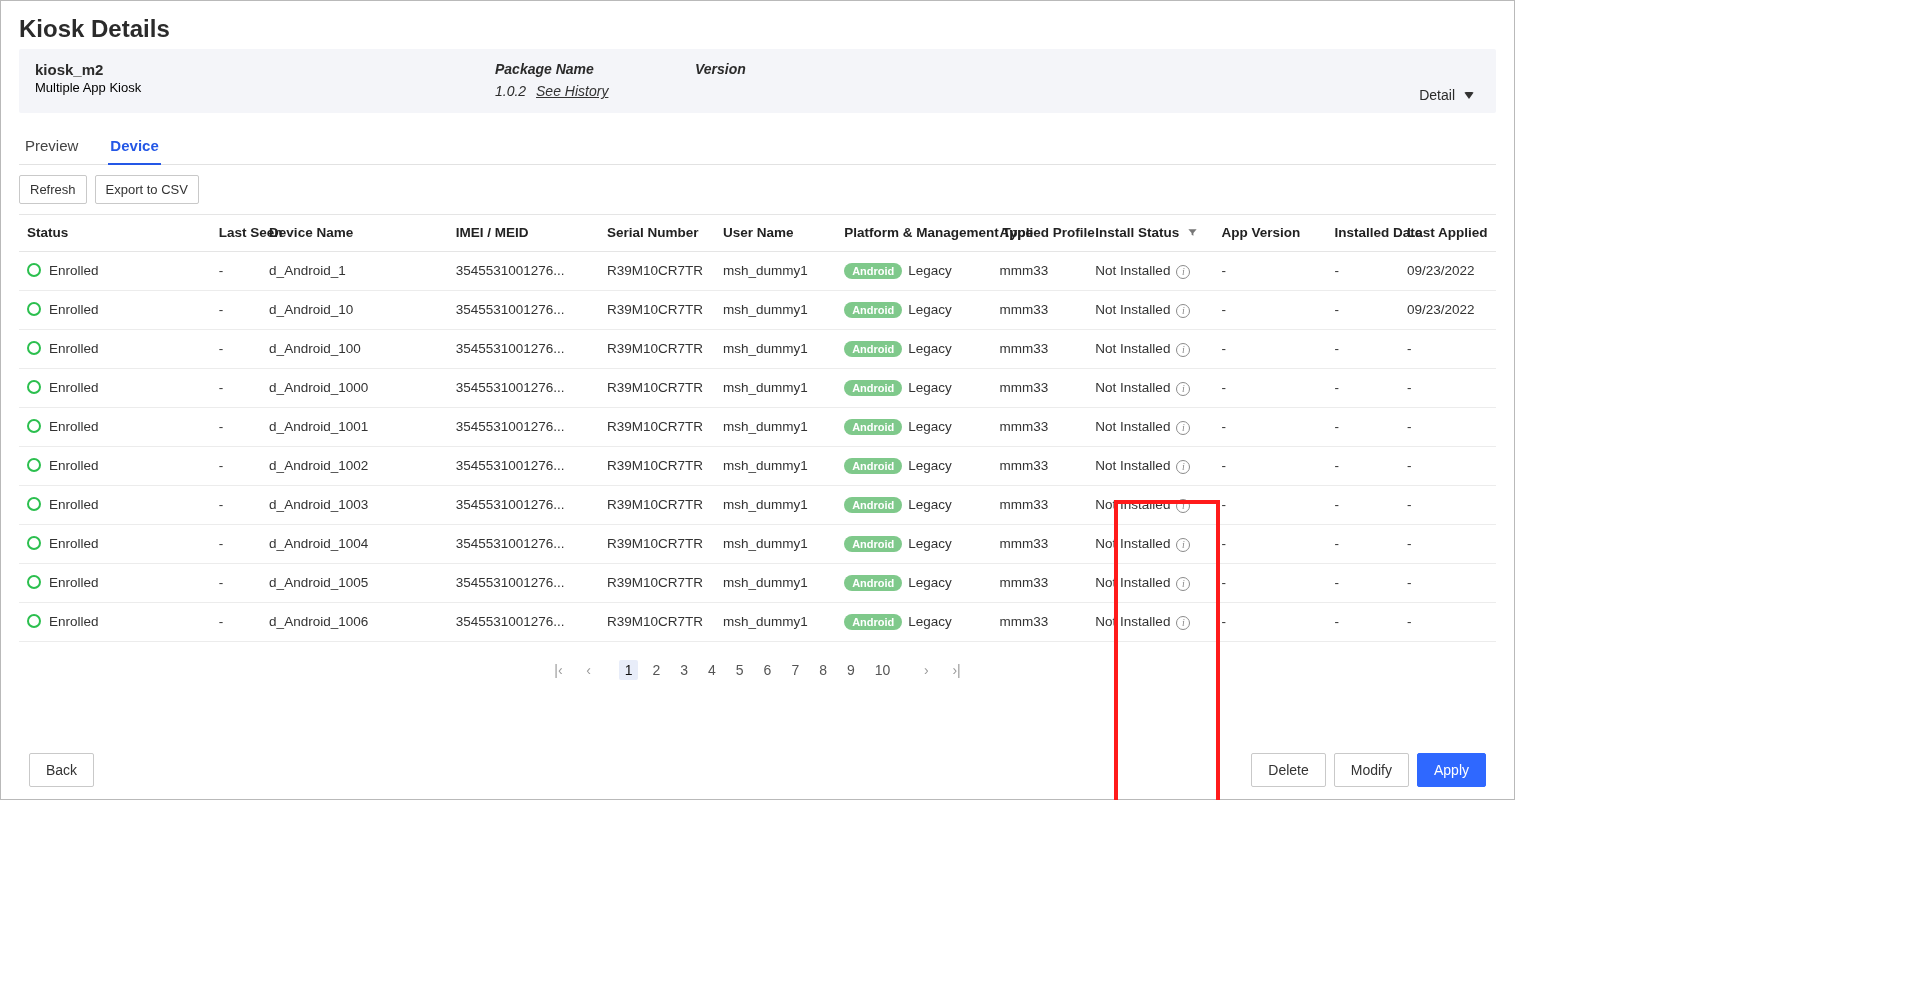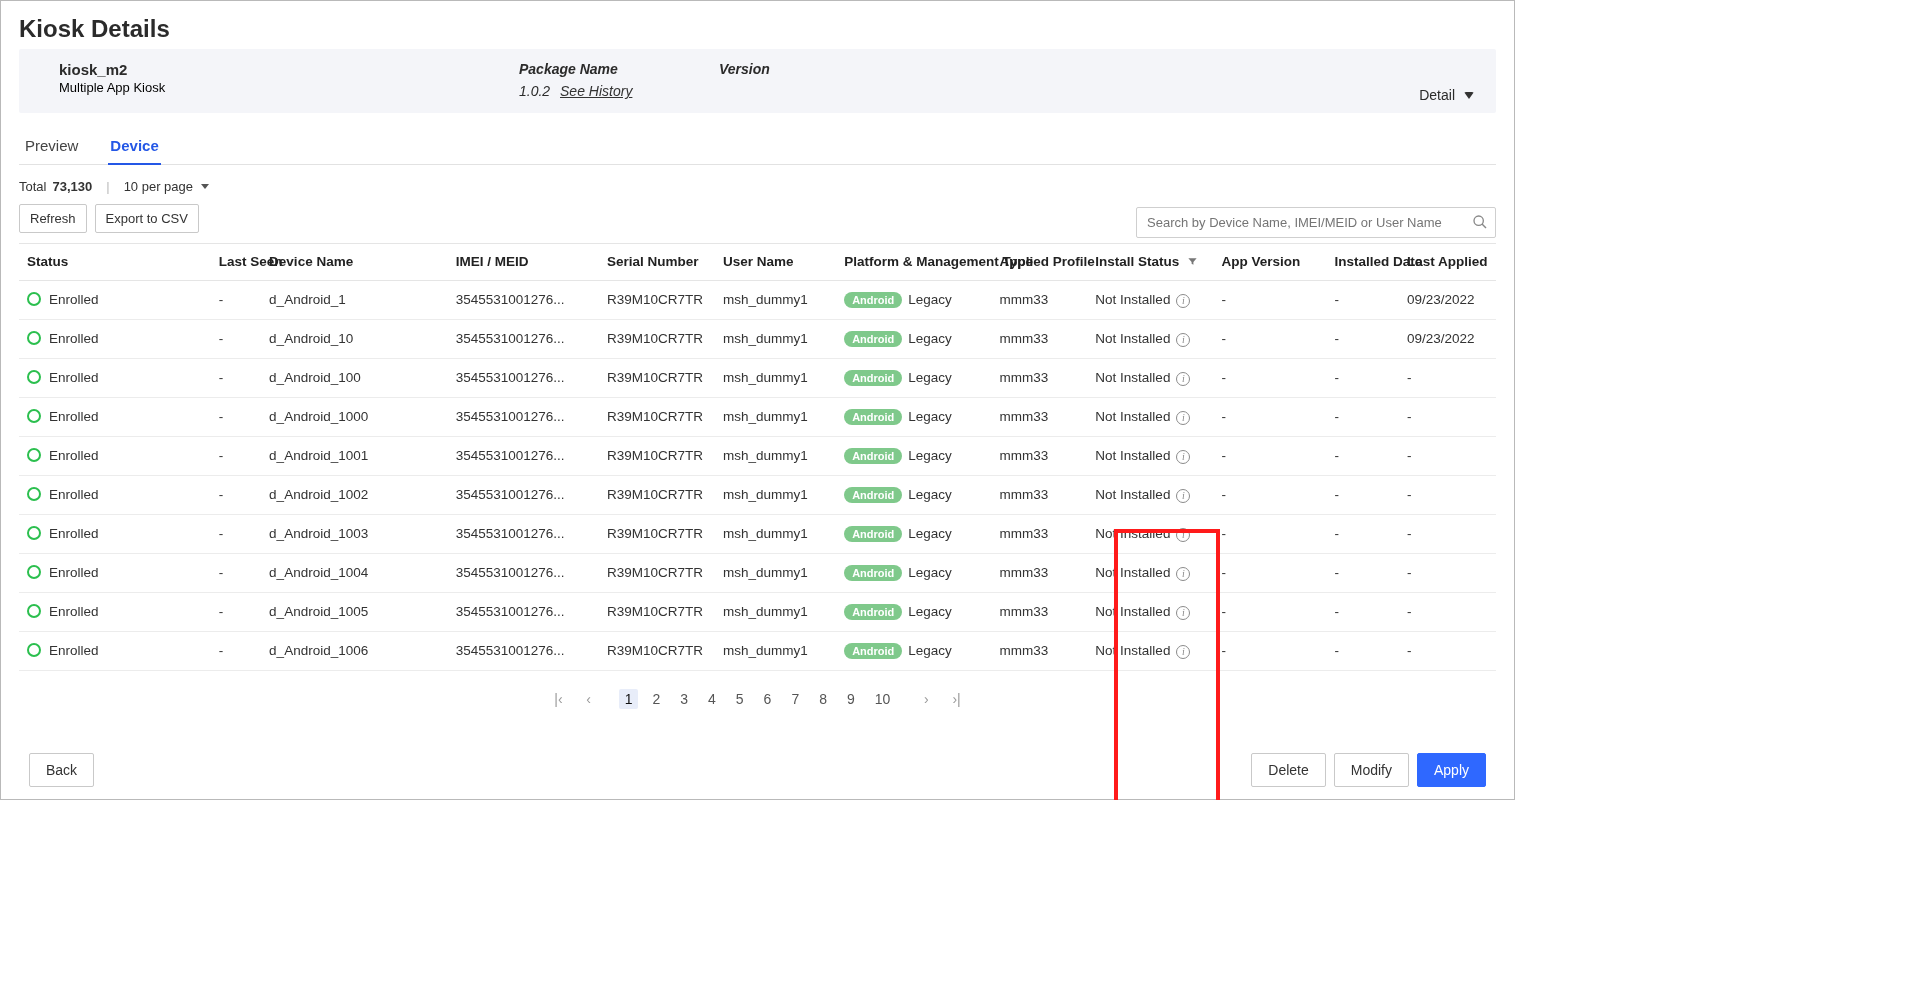--- a/index.html
+++ b/index.html
@@ -1,21 +1,21 @@
 <!DOCTYPE html>
 <html><head>
 <meta charset="utf-8">
 <style>
   * { box-sizing: border-box; }
   html, body { margin:0; padding:0; font-family: Arial, Helvetica, sans-serif; background:#fff; color:#2b2b2b; }
   .frame { width:1515px; height:800px; border:1px solid #b9b9b9; margin:0; position:relative; }
   .content { padding:6px 18px 0 18px; }
   .page-title { font-size:24px; font-weight:bold; margin:8px 0 6px 0; }
   .header-panel { background:#f4f5f9; border-radius:2px; padding:12px 16px 14px 16px; display:flex; align-items:flex-start; position:relative; }
-  .hp-left { flex:0 0 460px;margin-left:24px; }
+  .hp-left { flex:0 0 460px; }
   .hp-left .kname { font-weight:bold; font-size:15px; }
   .hp-left .ksub { font-size:13px; color:#000000; margin-top:2px; }
   .hp-mid { flex:1; display:grid; grid-template-columns:200px 1fr; row-gap:6px; font-size:14px;font-style:italic; }
   .hp-mid .lbl { font-weight:bold; }
   .see-history { text-decoration:underline; cursor:pointer; color:#333; margin-left:6px; }
   .hp-right { position:absolute; right:22px; top:38px; font-size:14px; font-weight:500; display:flex; align-items:center; gap:9px; cursor:pointer; }
   .detail-caret { width:0;height:0;border-left:5px solid transparent;border-right:5px solid transparent;border-top:7px solid #333;border-radius:2px; }
   .tabs { margin-top:18px; border-bottom:1px solid #e2e2e2; display:flex; gap:28px; padding-left:4px;}
   .tab { font-size:15px; padding:6px 2px 10px 2px; color:#444; position:relative; cursor:pointer; }
   .tab.active { color:#2457e6; font-weight:600; }
@@ -81,40 +81,20 @@
         <span>Detail</span>
         <span class="detail-caret"></span>
       </div>
     </div>
 
     <div class="tabs">
       <div class="tab">Preview</div>
       <div class="tab active">Device</div>
     </div>
 
-    <div class="toolbar">
-      <div class="count">
-        <span>Total</span>
-        <b>73,130</b>
-        <span class="sep">|</span>
-        <span class="perpage">
-          <span>10 per page</span>
-          <span class="caret-down"></span>
-        </span>
-      </div>
-      <div class="search-wrap">
-        <input class="search" placeholder="Search by Device Name, IMEI/MEID or User Name" style="">
-        <span class="search-icon">
-          <svg width="16" height="16" viewBox="0 0 24 24" fill="none" stroke="#888" stroke-width="2">
-              <circle cx="10" cy="10" r="7"></circle>
-              <line x1="15" y1="15" x2="21" y2="21"></line>
-            </svg>
-        </span>
-      </div>
-    </div>
 
     <div class="btnrow">
       <button class="btn">Refresh</button>
       <button class="btn">Export to CSV</button>
     </div>
 
     <div style="position:relative;">
     <table class="grid">
       <colgroup>
         <col class="c-status">

